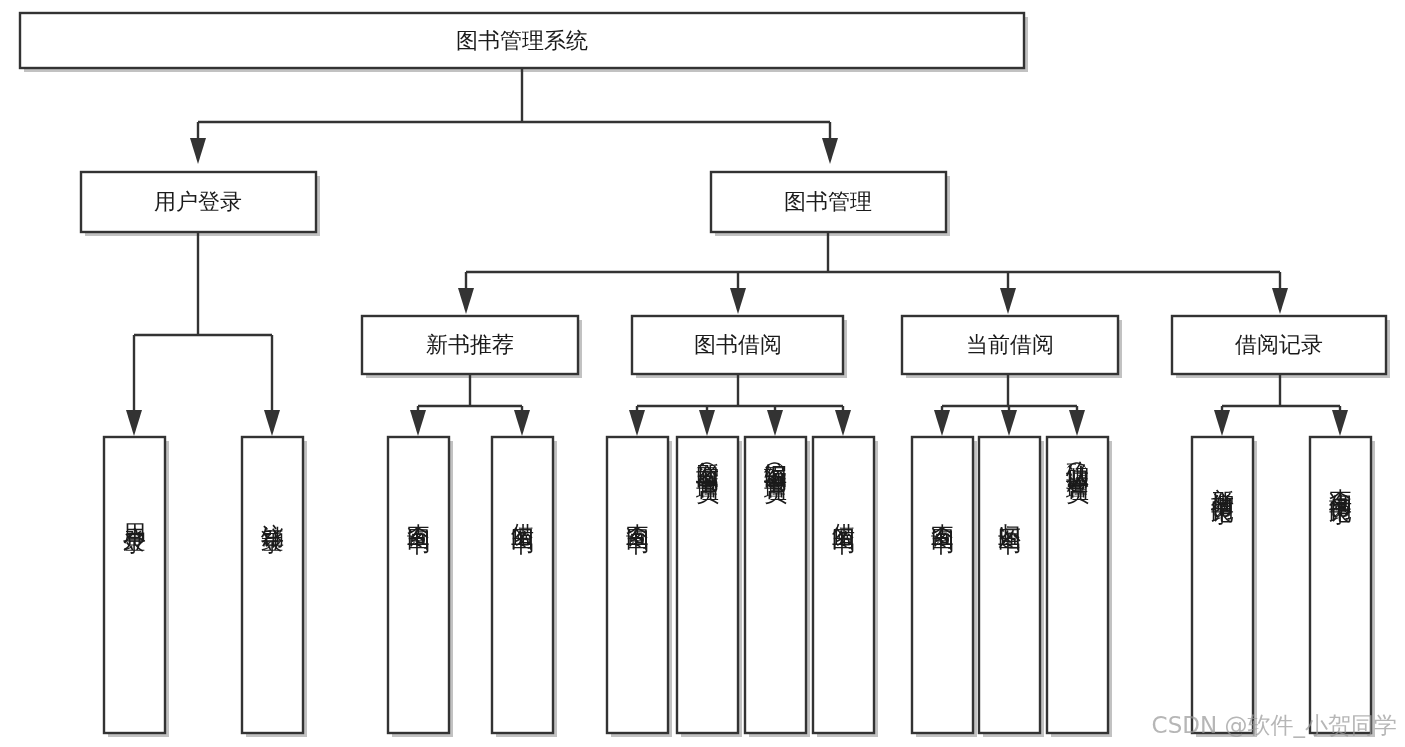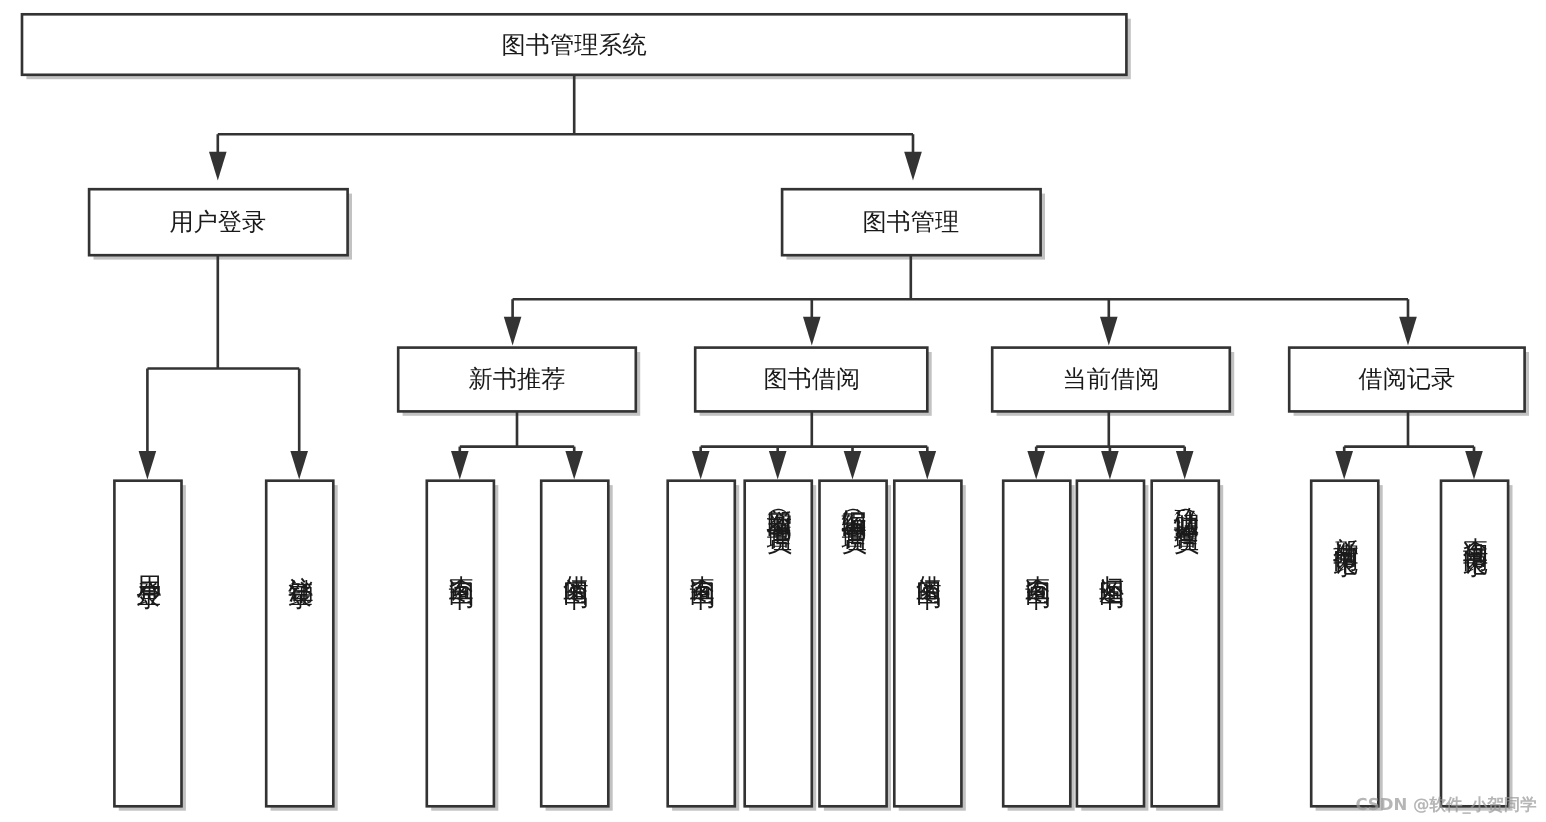--- a/index.html
+++ b/index.html
@@ -69,26 +69,25 @@
     line-height: 1.18;
     letter-spacing: 3px;
     color: #1a1a1a;
     white-space: nowrap;
   }
   #watermark {
     position: absolute;
     right: 8px;
     bottom: 6px;
     font-family: "DejaVu Sans", "Liberation Sans", sans-serif;
-    font-size: 15px;
+    font-size: 23px;
     color: #9a9a9a;
     opacity: 0.72;
     white-space: nowrap;
     pointer-events: none;
-    font-weight: bold;
   }
 </style>
 </head>
 <body>
 
 <div id="diagram-root">
 
   <svg id="tree-svg" viewBox="0 0 1405 747">
     <defs></defs>
 

